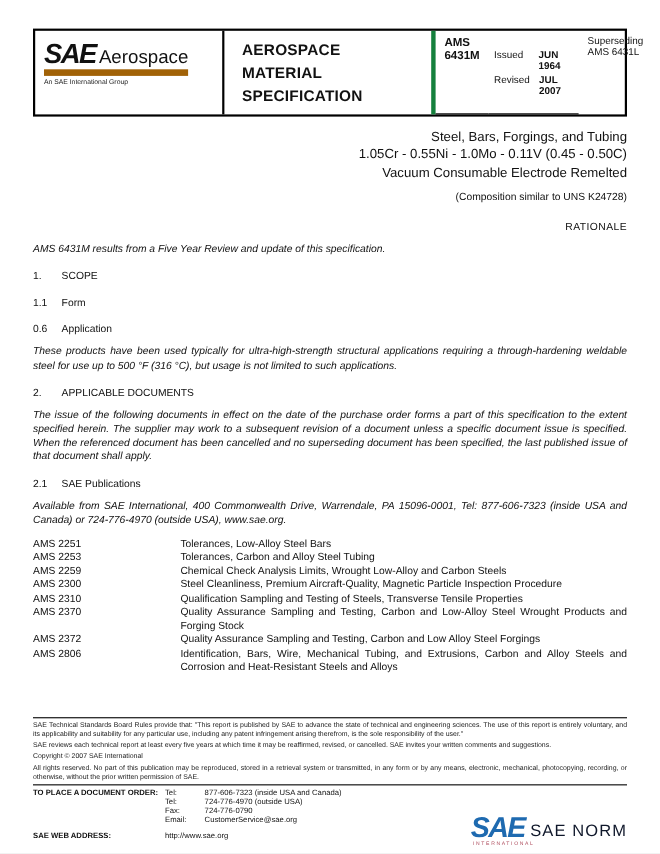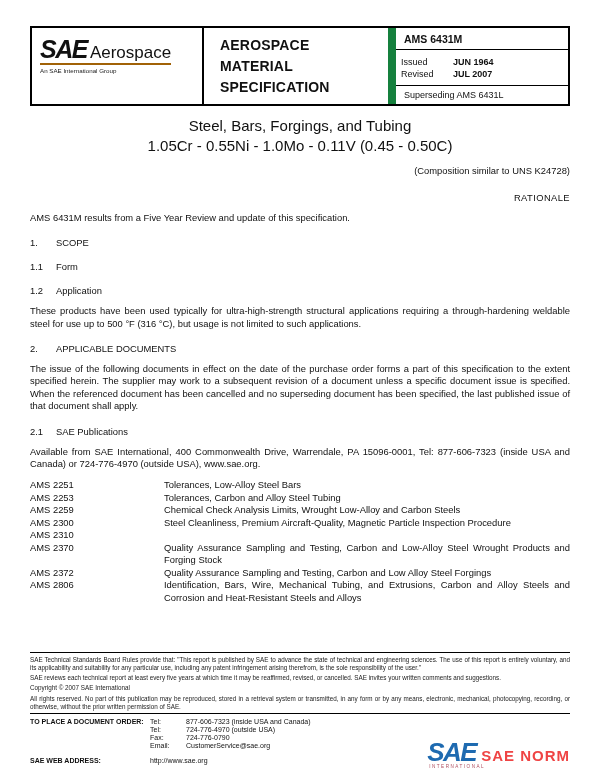--- a/index.html
+++ b/index.html
@@ -4,39 +4,39 @@
 <style>
   html,body{margin:0;padding:0;background:#e8e8e8;}
   .page{
     position:relative;width:600px;height:776px;background:#ffffff;
     box-sizing:border-box;padding:26px 30px 0 30px;overflow:hidden;
     font-family:"Liberation Sans", sans-serif;color:#111;
   }
   
   .header-box{display:flex;border:2px solid #000;height:80px;box-sizing:border-box;}
   .logo-cell{width:172px;border-right:2px solid #000;padding:9px 8px 0 8px;box-sizing:border-box;}
-  .sae-logo{display:inline-block;border-bottom:2px solid #a16207;padding-bottom:1px;white-space:nowrap;}
+  .sae-logo{display:inline-block;border-bottom:6px solid #a16207;padding-bottom:1px;white-space:nowrap;}
   .sae-word{font-size:25px;font-weight:900;font-style:italic;letter-spacing:-1.5px;line-height:1;}
   .aero-word{font-size:17px;margin-left:3px;line-height:1;}
   .logo-tagline{font-size:6.2px;margin-top:2px;color:#222;}
-  .title-cell{flex:1;border-right:8px solid #15803d;display:flex;align-items:center;padding:0 16px;box-sizing:border-box;}
+  .title-cell{flex:1;border-right:4px solid #15803d;display:flex;align-items:center;padding:0 16px;box-sizing:border-box;}
   .spec-title{font-weight:bold;font-size:14px;line-height:1.5;letter-spacing:0.2px;}
-  .right-cell{width:172px;display:flex;flex-direction:column;box-sizing:border-box;font-size:9px;}
+  .right-cell{width:172px;display:flex;flex-direction:row;box-sizing:border-box;font-size:9px;}
   .doc-number{padding:5px 8px 4px;font-weight:bold;font-size:10.5px;border-bottom:1px solid #000;}
   .dates{flex:1;display:flex;flex-direction:column;justify-content:center;gap:2px;border-bottom:1px solid #000;padding:2px 5px;}
   .date-row{display:flex;}
   .dr-label{width:52px;}
   .dr-value{font-weight:bold;}
   .superseding{padding:4px 8px;}
   
-  .title-block{text-align:center;font-size:15px;line-height:1.36;margin-top:10px;}
+  .title-block{text-align:right;font-size:12px;line-height:1.36;margin-top:10px;}
   .comp-note{text-align:right;font-size:9.4px;margin-top:8px;}
   .rationale-head{text-align:right;font-size:9.4px;margin-top:16px;letter-spacing:0.4px;}
   
-  .para{font-size:9.4px;line-height:1.32;text-align:justify;margin:9px 0 0;}
+  .para{font-size:9.4px;line-height:1.32;text-align:justify;margin:9px 0 0;font-style:italic;}
   .sec-heading{margin:13px 0 0;font-size:9.4px;}
   .sec-num{display:inline-block;min-width:26px;}
   .doc-list{margin-top:9px;font-size:9.4px;}
   .doc-row{display:flex;line-height:1.33;gap:32px;}
   .doc-code{width:102px;flex-shrink:0;}
   .doc-desc{flex:1;text-align:justify;}
   
   .footer{position:absolute;left:30px;right:30px;bottom:6px;background:#fff;}
   .footer-legal{border-top:1px solid #000;padding-top:3px;font-size:6.3px;line-height:1.3;color:#222;}
   .footer-legal p{margin:0 0 2px;text-align:justify;}
@@ -46,21 +46,21 @@
   .order-lines{display:flex;flex-direction:column;gap:1px;}
   .order-line{display:flex;}
   .ol-label{width:36px;}
   .web-row{display:flex;margin-top:8px;}
   .web-label{width:120px;font-weight:bold;flex-shrink:0;}
   .ol-value a,.web-value{color:#111;text-decoration:none;}
   
   .brand{position:absolute;right:0;bottom:0;text-align:right;line-height:1;}
   .brand-row{display:flex;align-items:flex-end;gap:5px;justify-content:flex-end;}
   .brand-sae{color:#1e6ab0;font-style:italic;font-weight:900;font-size:26px;letter-spacing:-1.5px;line-height:0.85;}
-  .brand-norm{color:#ef4444;font-weight:bold;font-size:15px;letter-spacing:1px;line-height:1;}
+  .brand-norm{color:#0f172a;font-weight:normal;font-size:15px;letter-spacing:1px;line-height:1;}
   .brand-sub{font-size:4.6px;color:#b05060;letter-spacing:1.5px;margin-top:2px;text-align:left;padding-left:2px;}
 </style>
 </head>
 <body>
 
 <div class="page">
 
   <div class="header-box">
     <div class="logo-cell">
       <div class="sae-logo">
@@ -83,34 +83,35 @@
           <span class="dr-value">JUL 2007</span>
         </div>
       </div>
       <div class="superseding">Superseding AMS 6431L</div>
     </div>
   </div>
 
   <div class="title-block">
     <div>Steel, Bars, Forgings, and Tubing</div>
     <div>1.05Cr - 0.55Ni - 1.0Mo - 0.11V (0.45 - 0.50C)</div>
+    <div>Vacuum Consumable Electrode Remelted</div>
   </div>
   <div class="comp-note">(Composition similar to UNS K24728)</div>
 
   <div class="rationale-head">RATIONALE</div>
   <p class="para">AMS 6431M results from a Five Year Review and update of this specification.</p>
 
   <div class="sec-heading">
     <span class="sec-num">1.</span><span>SCOPE</span>
   </div>
   <div class="sec-heading">
     <span class="sec-num">1.1</span><span>Form</span>
   </div>
   <div class="sec-heading">
-    <span class="sec-num">1.2</span><span>Application</span>
+    <span class="sec-num">0.6</span><span>Application</span>
   </div>
   <p class="para">These products have been used typically for ultra-high-strength structural applications requiring a through-hardening weldable steel for use up to 500 °F (316 °C), but usage is not limited to such applications.</p>
 
   <div class="sec-heading">
     <span class="sec-num">2.</span><span>APPLICABLE DOCUMENTS</span>
   </div>
   <p class="para">The issue of the following documents in effect on the date of the purchase order forms a part of this specification to the extent specified herein. The supplier may work to a subsequent revision of a document unless a specific document issue is specified. When the referenced document has been cancelled and no superseding document has been specified, the last published issue of that document shall apply.</p>
   <div class="sec-heading">
     <span class="sec-num">2.1</span><span>SAE Publications</span>
   </div>
@@ -128,20 +129,21 @@
     <div class="doc-row">
       <span class="doc-code">AMS 2259</span>
       <span class="doc-desc">Chemical Check Analysis Limits, Wrought Low-Alloy and Carbon Steels</span>
     </div>
     <div class="doc-row">
       <span class="doc-code">AMS 2300</span>
       <span class="doc-desc">Steel Cleanliness, Premium Aircraft-Quality, Magnetic Particle Inspection Procedure</span>
     </div>
     <div class="doc-row">
       <span class="doc-code">AMS 2310</span>
+      <span class="doc-desc">Qualification Sampling and Testing of Steels, Transverse Tensile Properties</span>
     </div>
     <div class="doc-row">
       <span class="doc-code">AMS 2370</span>
       <span class="doc-desc">Quality Assurance Sampling and Testing, Carbon and Low-Alloy Steel Wrought Products and Forging Stock</span>
     </div>
     <div class="doc-row">
       <span class="doc-code">AMS 2372</span>
       <span class="doc-desc">Quality Assurance Sampling and Testing, Carbon and Low Alloy Steel Forgings</span>
     </div>
     <div class="doc-row">

